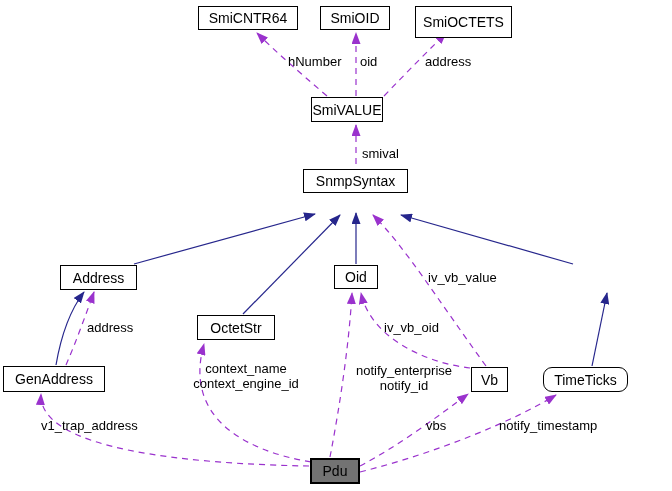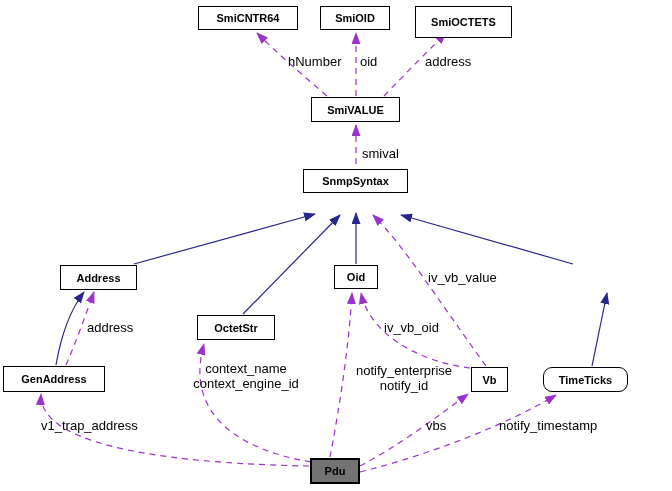--- a/index.html
+++ b/index.html
@@ -5,21 +5,21 @@
   html,body { margin:0; padding:0; background:#ffffff; }
   .canvas {
     position:relative; width:672px; height:491px; background:#ffffff;
     font-family:"Liberation Sans", sans-serif; overflow:hidden;
   }
   svg.edges { position:absolute; left:0; top:0; width:672px; height:491px; }
   .node {
     position:absolute; box-sizing:border-box;
     display:flex; align-items:center; justify-content:center;
     background:#ffffff; border:1.5px solid #000000;
-    font-size:11px; color:#000000; white-space:nowrap;font-weight:bold;
+    font-size:14px; color:#000000; white-space:nowrap;
   }
   .node.hl { background:#737373; border-width:2px; }
   .edge-label {
     position:absolute; font-size:13px; line-height:15px; color:#000000;
     white-space:pre-line;
   }
   .edge-label.center { text-align:center; }
 </style>
 </head>
 <body>
@@ -57,21 +57,21 @@
       <path d="M 356,264 L 356,213" marker-end="url(#arrNavy)"></path>
       <path d="M 573,264 L 401,215" marker-end="url(#arrNavy)"></path>
       <path d="M 56,365 C 61,336 71,309 84,292" marker-end="url(#arrNavy)"></path>
       <path d="M 592,366 L 607,293" marker-end="url(#arrNavy)"></path>
     </g>
   </svg>
 
   <div class="node" style="left:198px; top:6px;  width:100px; height:24px;">SmiCNTR64</div>
   <div class="node" style="left:320px; top:6px;  width:70px;  height:24px;">SmiOID</div>
   <div class="node" style="left:415px; top:6px;  width:97px;  height:32px;">SmiOCTETS</div>
-  <div class="node" style="left:311px; top:97px; width:89px;  height:25px;text-align:center;">SmiVALUE</div>
+  <div class="node" style="left:311px; top:97px; width:72px;  height:25px;text-align:center;">SmiVALUE</div>
   <div class="node" style="left:303px; top:169px;width:105px; height:24px;">SnmpSyntax</div>
   <div class="node" style="left:60px;  top:265px;width:77px;  height:25px;">Address</div>
   <div class="node" style="left:197px; top:315px;width:78px;  height:25px;">OctetStr</div>
   <div class="node" style="left:334px; top:265px;width:44px;  height:24px;">Oid</div>
   <div class="node" style="left:3px;   top:366px;width:102px; height:26px;">GenAddress</div>
   <div class="node" style="left:471px; top:367px;width:37px;  height:25px;">Vb</div>
   <div class="node" style="left:543px; top:367px;width:85px;  height:25px;border-radius:9px;">TimeTicks</div>
   <div class="node hl" style="left:310px; top:458px;width:50px; height:26px;">Pdu</div>
 
   <div class="edge-label" style="left:288px; top:54px;">hNumber</div>

